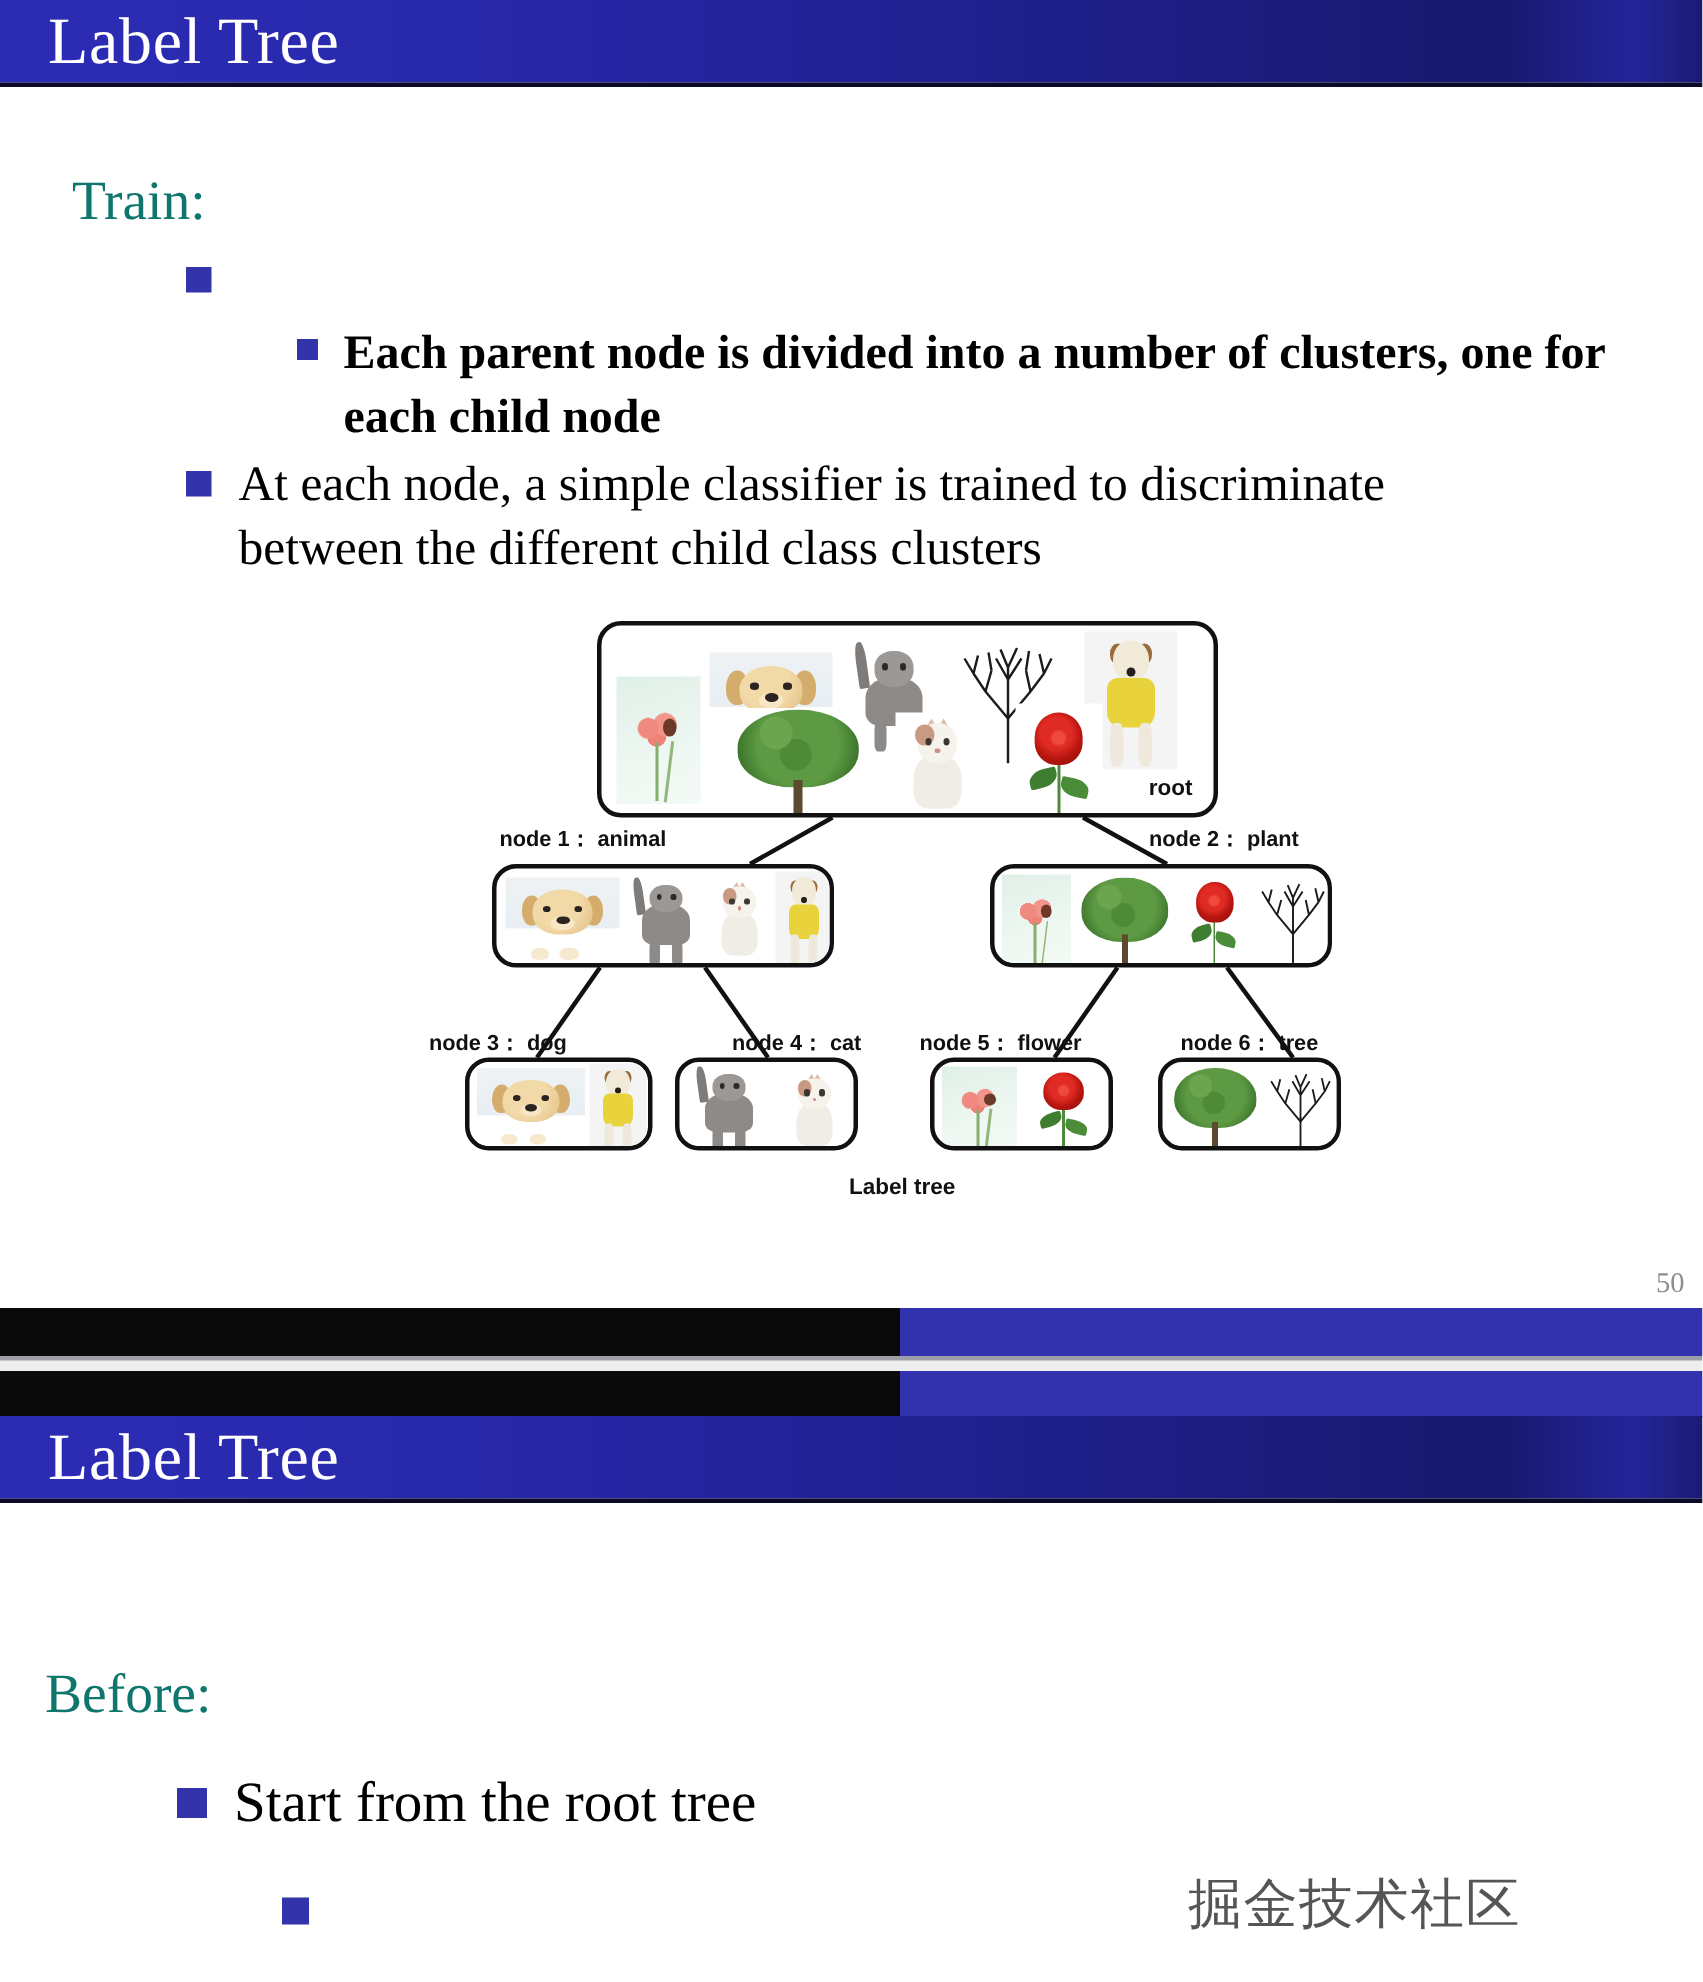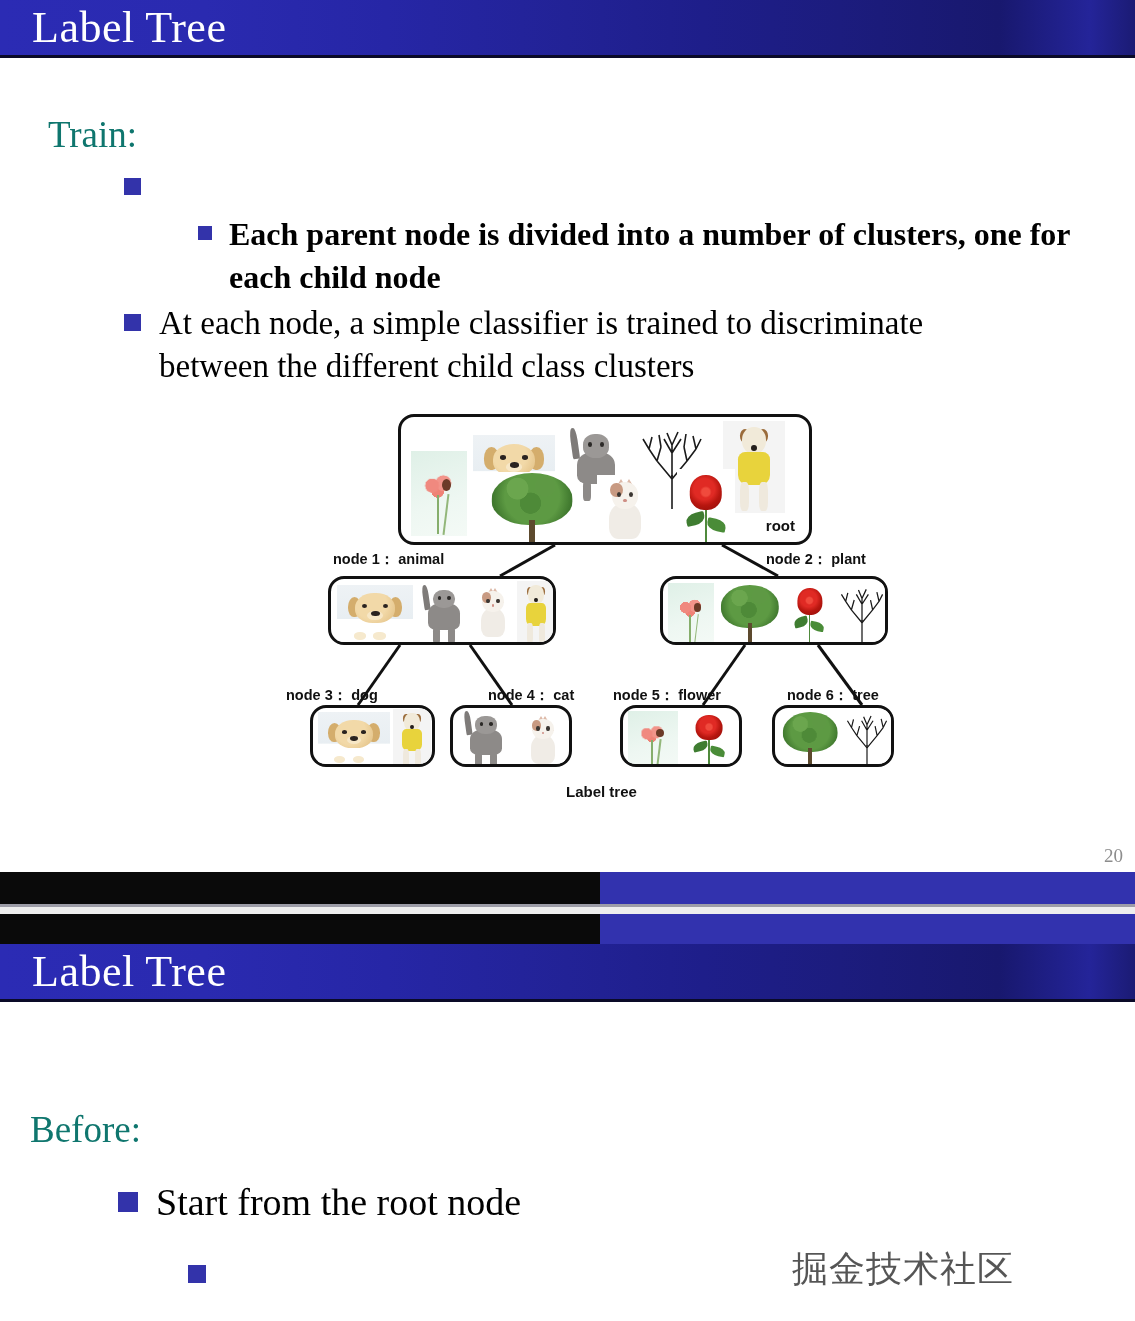--- a/index.html
+++ b/index.html
@@ -625,40 +625,40 @@
           <path d="M33 56 L48 38 M48 38 L57 26 M48 38 L45 24 M57 26 L62 16 M57 26 L54 13"></path>
           <path d="M33 54 L33 22 M33 30 L25 16 M33 30 L42 16 M33 22 L28 10 M33 22 L39 9"></path>
         </g>
       </svg>
     </div>
   </div>
 
   <div class="fig-caption" style="left:566px; top:388px;">Label tree</div>
 </div>
 
-<div class="page-number">20</div>
+<div class="page-number">50</div>
 
 <div class="divider" id="divider-band-1">
   <div class="dk" style="width:600px;"></div>
   <div class="bl" style="width:535px;"></div>
 </div>
 <div class="divider-gap"></div>
 <div class="divider" id="divider-band-2">
   <div class="dk" style="width:600px;"></div>
   <div class="bl" style="width:535px;"></div>
 </div>
 
 <div class="slide-header" id="header-2">
   <div class="title">Label Tree</div>
 </div>
 
 <div class="lead" style="left:30px; top:1108px;">Before:</div>
 
 <div class="bullet-row" style="left:118px; top:1178px; width:900px;">
   <span class="sq lvl1" style="width:20px;height:20px;margin-top:14px;"></span>
-  <span class="btxt" style="font-size:38px; line-height:48px;">Start from the root node</span>
+  <span class="btxt" style="font-size:38px; line-height:48px;">Start from the root tree</span>
 </div>
 
 <div class="bullet-row" style="left:188px; top:1250px; width:950px;">
   <span class="sq lvl2" style="width:18px;height:18px;margin-top:15px;"></span>
 </div>
 
 <div id="watermark">掘金技术社区</div>
 
 </body></html>

